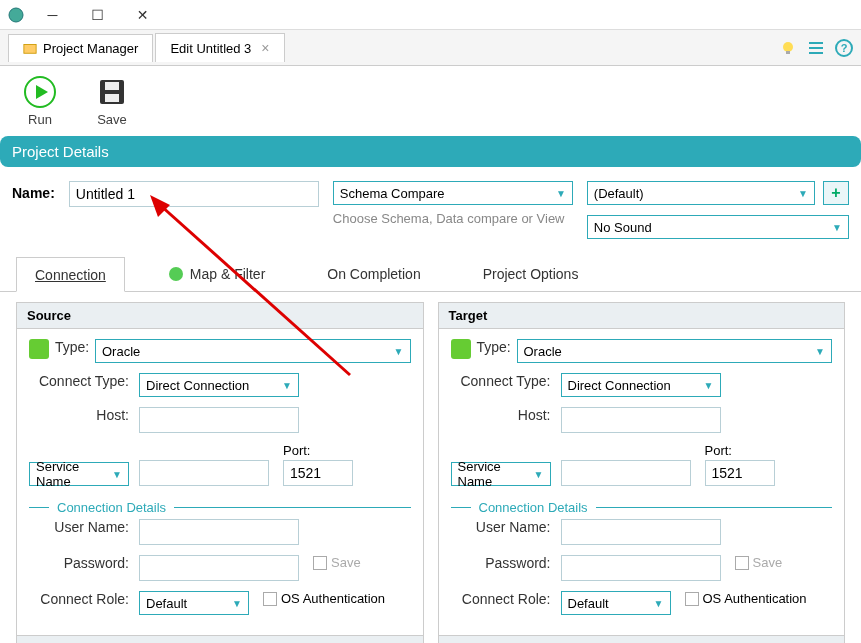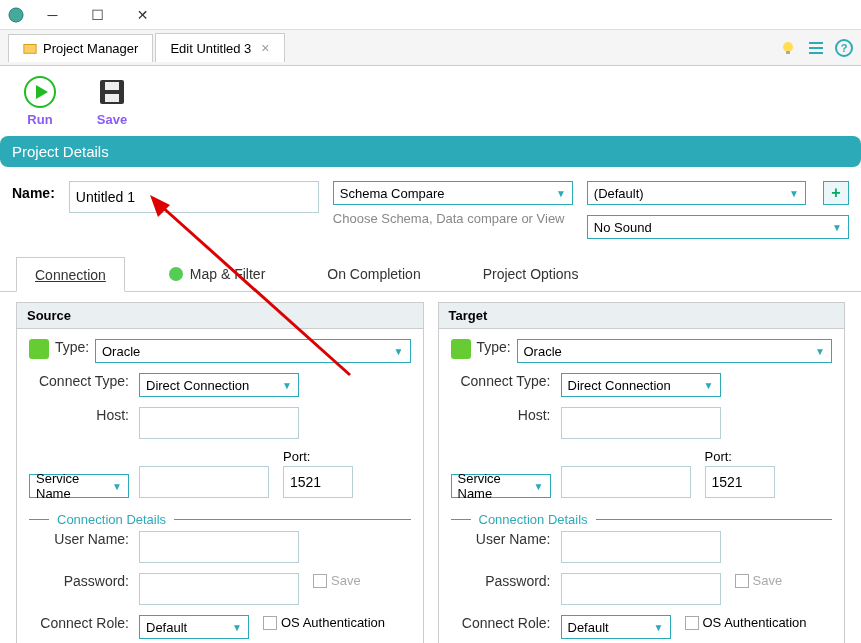--- a/index.html
+++ b/index.html
@@ -15,27 +15,27 @@
 .tab { padding: 6px 14px; background: #fff; border: 1px solid #ccc; border-bottom: none; margin-right: 2px; font-size: 13px; display: flex; align-items: center; gap: 6px; }
 .tab.active { background: #fff; }
 .tab .tab-icon { width: 14px; height: 14px; }
 .tab .close-x { color: #999; font-size: 14px; margin-left: 4px; }
 .tabbar-right { margin-left: auto; display: flex; gap: 10px; align-items: center; }
 .tabbar-right .ico { width: 18px; height: 18px; }
 
 .toolbar { height: 70px; display: flex; align-items: center; padding: 8px 24px; gap: 40px; }
 .tool-btn { display: flex; flex-direction: column; align-items: center; gap: 4px; }
 .tool-btn .tool-icon { width: 32px; height: 32px; }
-.tool-btn .tool-label { font-size: 13px; color: #8b5cf6; font-weight: bold; }
+.tool-btn .tool-label { font-size: 13px; color: #404040; }
 
 .section-header { background: #2daab8; color: #fff; padding: 7px 12px; font-size: 15px; font-weight: 500; border-radius: 8px; }
 
 .details-row { display: flex; align-items: flex-start; padding: 14px 12px; gap: 14px; }
 .details-row label { font-size: 14px; font-weight: bold; margin-top: 4px; }
-.input-text { border: 1px solid #b8cfd6; padding: 4px 6px; font-size: 14px; height: 32px; }
+.input-text { border: 1px solid #b8cfd6; padding: 4px 6px; font-size: 14px; height: 26px; }
 .name-input { width: 250px; }
 .dropdown { border: 1px solid #2daab8; padding: 3px 6px; font-size: 13px; height: 24px; display: flex; align-items: center; justify-content: space-between; background: #fff; }
 .dropdown .caret { color: #2daab8; font-size: 10px; }
 .helper-text { color: #888; font-size: 13px; margin-top: 6px; }
 .plus-btn { width: 26px; height: 24px; background: #eaf6f8; border: 1px solid #2daab8; display: flex; align-items: center; justify-content: center; color: #0a6; font-weight: bold; font-size: 16px; }
 
 .tabs-row { display: flex; padding: 0 16px; gap: 24px; border-bottom: 1px solid #ccc; margin-top: 4px; }
 .main-tab { padding: 8px 18px; font-size: 14px; color: #333; border: 1px solid transparent; display: flex; align-items: center; gap: 6px; }
 .main-tab.active { border: 1px solid #ccc; border-bottom: 1px solid #fff; background: #fff; margin-bottom: -1px; }
 .main-tab .tab-ico { width: 16px; height: 16px; }
@@ -131,21 +131,21 @@
   <label>Name:</label>
   <input class="input-text name-input" value="Untitled 1" style="">
   <div style="width:240px;">
     <div class="dropdown">
       <span>Schema Compare</span>
       <span class="caret">▼</span>
     </div>
     <div class="helper-text">Choose Schema, Data compare or View</div>
   </div>
   <div style="flex:1; display:flex; flex-direction:column; gap:10px;">
-    <div style="display:flex; gap:17px;">
+    <div style="display:flex; gap:8px;">
       <div class="dropdown" style="flex:1;">
         <span>(Default)</span>
         <span class="caret">▼</span>
       </div>
       <div class="plus-btn">+</div>
     </div>
     <div class="dropdown">
       <span>No Sound</span>
       <span class="caret">▼</span>
     </div>

